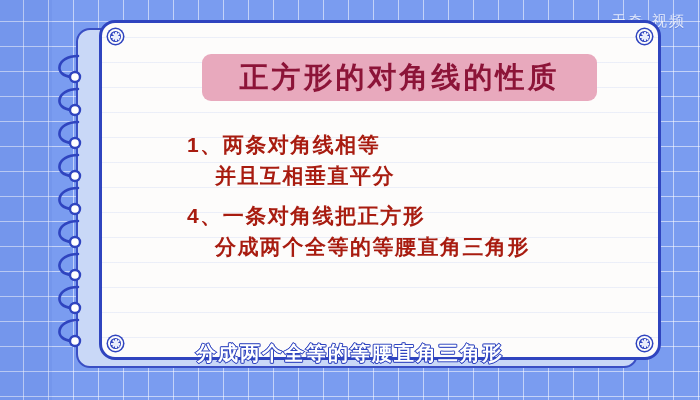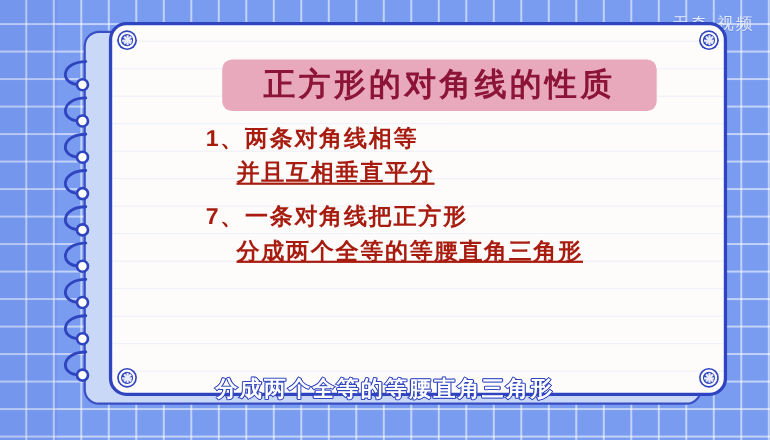--- a/index.html
+++ b/index.html
@@ -119,33 +119,33 @@
     font-weight:bold;
     color:#8c1438;
     letter-spacing:3px;
     white-space:nowrap;
     line-height:1;
   }
 
   
   #body-list{
     position:absolute;
-    left:85px; top:88px;
+    left:85px; top:106px;
     width:460px;
   }
   .item{ margin-bottom:9px; }
   .line{
     font-size:21px;
     font-weight:bold;
     color:#a81c10;
     letter-spacing:1.5px;
     line-height:31px;
     white-space:nowrap;
   }
-  .line.indent{ padding-left:28px;text-decoration:underline; }
+  .line.indent{ padding-left:28px; }
 
   
   #caption{
     position:absolute;
     left:0; right:0;
     bottom:33px;
     text-align:center;
     font-size:20px;
     font-weight:bold;
     letter-spacing:2px;
@@ -219,21 +219,21 @@
     </div>
 
     <div id="body-list">
 
       <div class="item">
         <div class="line">1、两条对角线相等</div>
         <div class="line indent">并且互相垂直平分</div>
       </div>
 
       <div class="item">
-        <div class="line">7、一条对角线把正方形</div>
+        <div class="line">4、一条对角线把正方形</div>
         <div class="line indent">分成两个全等的等腰直角三角形</div>
       </div>
 
     </div>
   </div>
 
   <div id="caption">分成两个全等的等腰直角三角形</div>
 
 </div>
 

